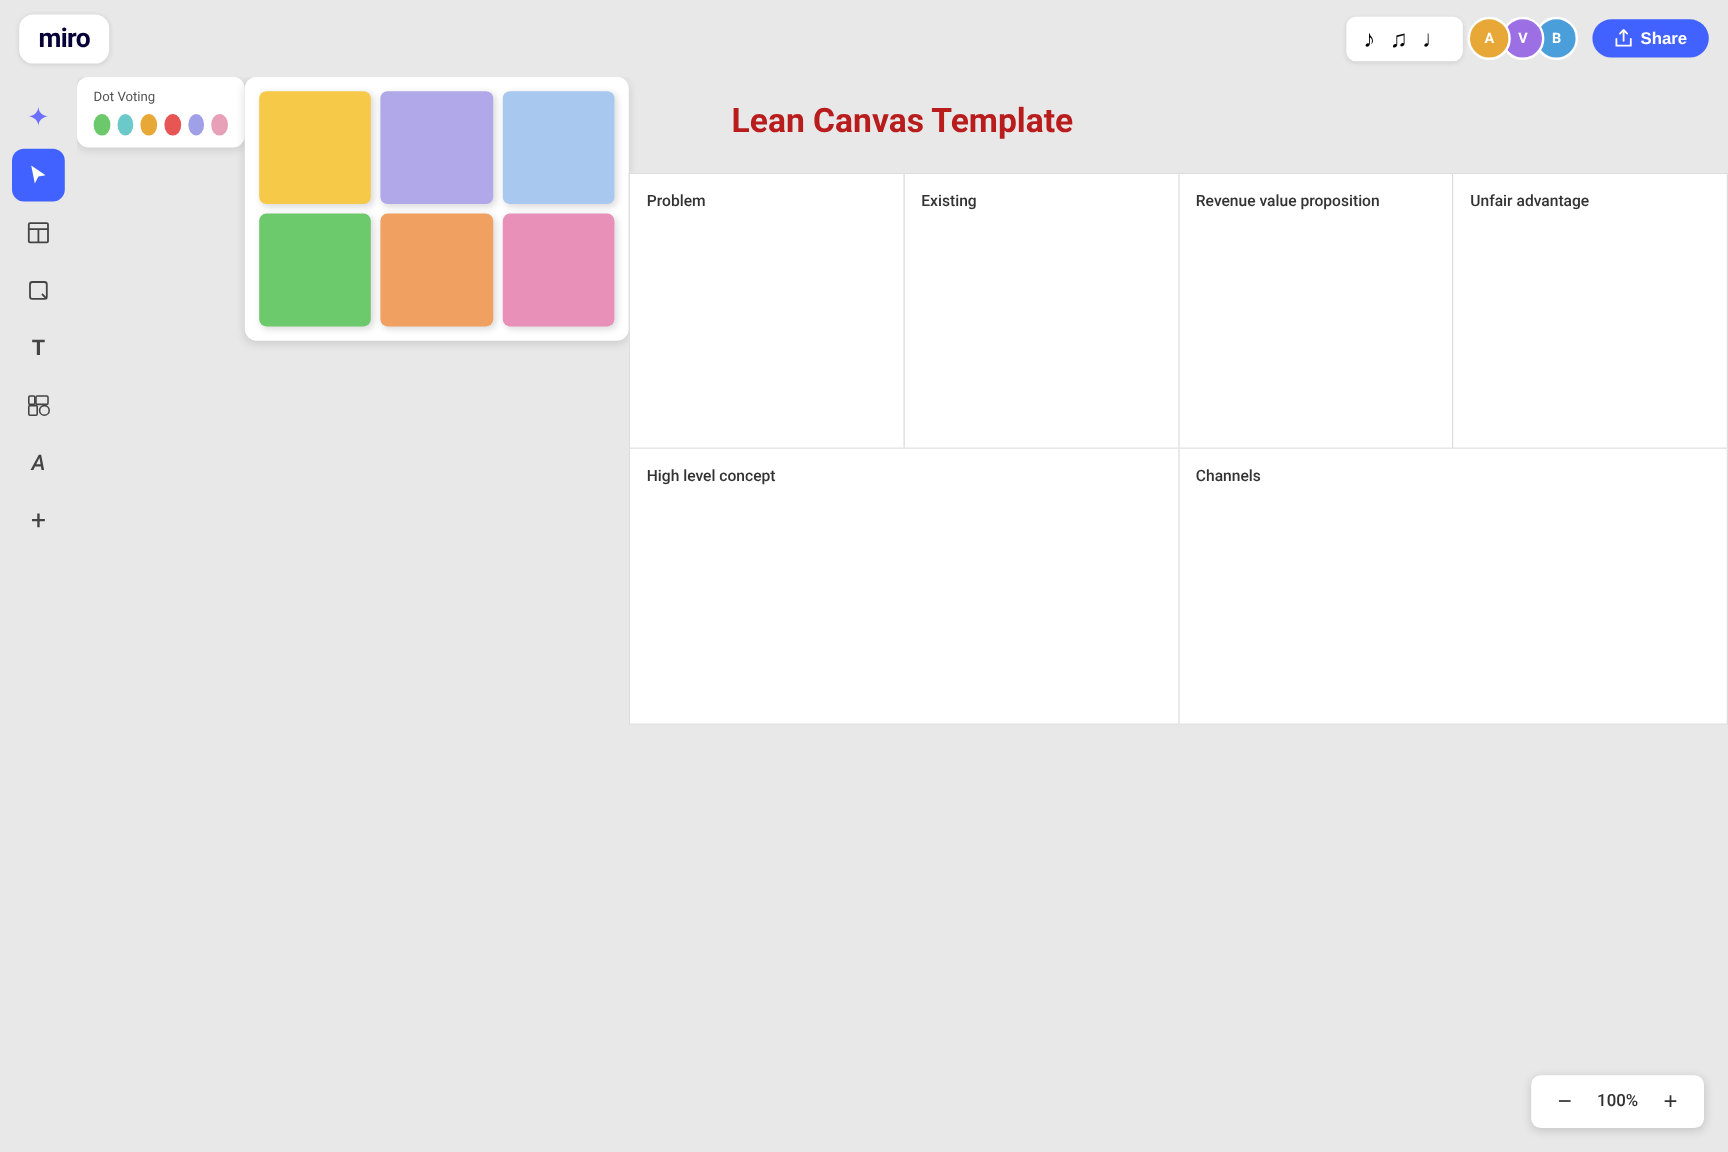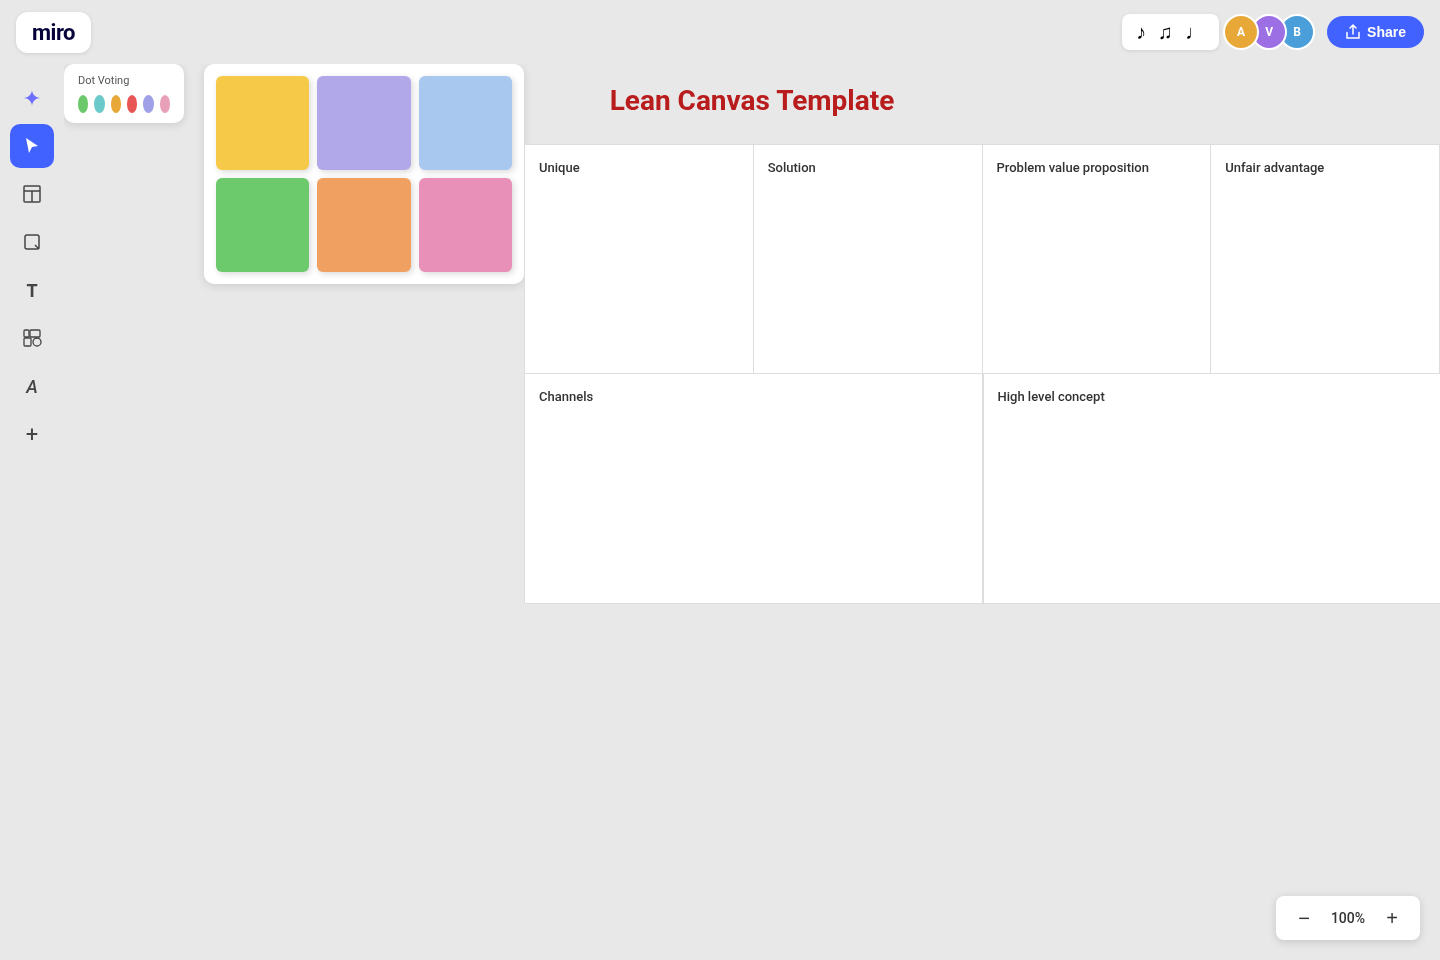--- a/index.html
+++ b/index.html
@@ -148,21 +148,21 @@
     }
 
     
     #dot-voting {
       position: absolute;
       top: 0; left: 0;
       background: white;
       border-radius: 10px;
       padding: 10px 14px;
       box-shadow: 0 2px 8px rgba(0,0,0,0.12);
-      width: 120px;
+      width: 140px;
     }
     #dot-voting-label {
       font-size: 11px;
       color: #555;
       margin-bottom: 8px;
     }
     #dot-voting-dots {
       display: flex;
       gap: 6px;
     }
@@ -344,39 +344,39 @@
     <div class="sticky" style="background:#a8c8f0;"></div>
     <div class="sticky" style="background:#6cc96c;"></div>
     <div class="sticky" style="background:#f0a060;"></div>
     <div class="sticky" style="background:#e890b8;"></div>
   </div>
 
   <div id="lean-canvas">
 
     <div class="canvas-row row1">
       <div class="canvas-cell" style="flex:1; border-right:none;">
-        <span class="canvas-cell-label">Unique</span>
+        <span class="canvas-cell-label">Problem</span>
       </div>
       <div class="canvas-cell" style="flex:1; border-right:none;">
-        <span class="canvas-cell-label">Solution</span>
+        <span class="canvas-cell-label">Existing</span>
       </div>
       <div class="canvas-cell" style="flex:1; border-right:none;">
-        <span class="canvas-cell-label">Problem value proposition</span>
+        <span class="canvas-cell-label">Revenue value proposition</span>
       </div>
       <div class="canvas-cell" style="flex:1; min-width:220px;">
         <span class="canvas-cell-label">Unfair advantage</span>
       </div>
     </div>
 
     <div class="canvas-row row2">
+      <div class="canvas-cell" style="flex:1; border-right:none; border-top:none;">
+        <span class="canvas-cell-label">High level concept</span>
+      </div>
       <div class="canvas-cell" style="flex:1; min-width:220px; border-top:none;">
         <span class="canvas-cell-label">Channels</span>
-      </div>
-      <div class="canvas-cell" style="flex:1; border-right:none; border-top:none;">
-        <span class="canvas-cell-label">High level concept</span>
       </div>
     </div>
 
   </div>
 
 </div>
 
 <div id="zoom-controls">
   <button class="zoom-btn">−</button>
   <span id="zoom-level">100%</span>

